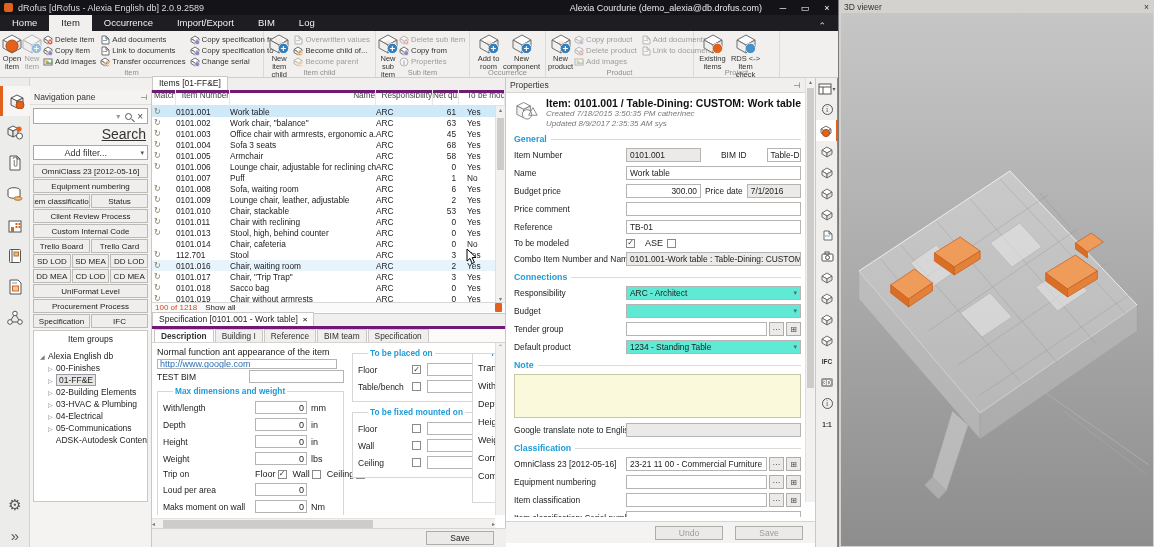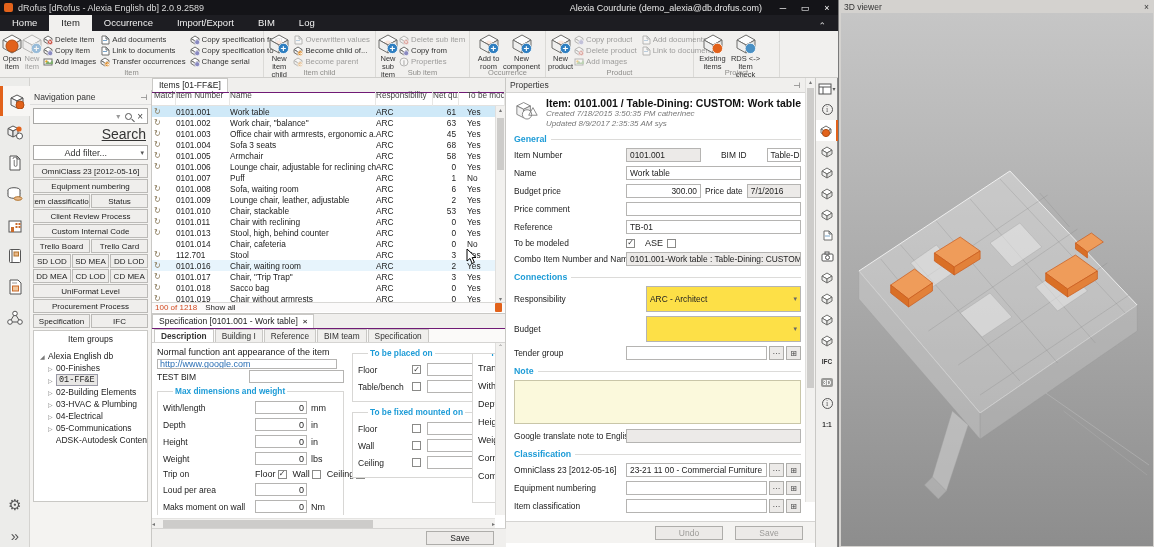--- a/index.html
+++ b/index.html
@@ -54,35 +54,35 @@
   #nav-addfilter .c{color:#555;padding:0 3px;font-size:7px;}
   #nav-filters{padding:0 3px;}
   .frow{display:flex;margin-bottom:1px;}
   .fbtn{flex:1;height:14px;background:#efeeec;border:1px solid #bbbab7;display:flex;align-items:center;justify-content:center;font-size:8px;color:#222;margin-right:1px;white-space:nowrap;overflow:hidden;}
   .fbtn:last-child{margin-right:0;}
   #itemgroups{margin:2px 3px 0;background:#fff;border:1px solid #c9c8c5;height:172px;overflow:hidden;}
   #itemgroups .hd{text-align:center;padding:3px 0 6px;font-size:8.5px;color:#222;}
   .treerow{display:flex;align-items:center;height:12px;padding-left:6px;font-size:8.5px;color:#222;white-space:nowrap;overflow:hidden;}
   .treerow .arrow{width:8px;font-size:6px;color:#777;}
   .treerow.child{padding-left:14px;}
-  .treerow .lbl.sel{background:#e8e7e5;border:1px solid #9a99a6;padding:0 2px;font-family:Liberation Mono, monospace;}
+  .treerow .lbl.sel{background:#e8e7e5;border:1px solid #9a99a6;padding:0 2px;}
 
   
   #itemspanel{position:absolute;left:152px;top:78px;width:354px;height:235px;background:#fff;border-right:1px solid #c9c8c5;}
-  .tabstrip{height:15px;background:#f0efed;display:flex;align-items:flex-end;border-bottom:1px solid #701a75;}
+  .tabstrip{height:15px;background:#f0efed;display:flex;align-items:flex-end;border-bottom:3px solid #701a75;}
   .tab{background:#fff;border:1px solid #c9c8c5;border-bottom:none;padding:1px 6px 2px;font-size:8.5px;color:#222;display:flex;align-items:center;gap:5px;}
   .tab .x{color:#444;font-weight:bold;font-size:8px;}
   #grid-header{display:flex;height:13px;align-items:center;border-bottom:1px solid #e3e2e0;color:#444;font-size:8.2px;background:#fff;padding-left:2px;}
   .c-match{width:22px;flex:0 0 auto;}
   .c-num{width:54px;flex:0 0 auto;}
   .c-name{flex:1;min-width:0;}
   .c-resp{width:57px;flex:0 0 auto;}
   .c-qty{width:26px;flex:0 0 auto;text-align:right;padding-right:3px;}
   .c-mod{width:46px;flex:0 0 auto;padding-left:8px;}
-  #grid-header>span{border-right:1px solid #e8e7e5;height:19px;line-height:11px;}
+  #grid-header>span{border-right:1px solid #e8e7e5;height:19px;line-height:11px;text-align:right;}
   #grid-rows{position:relative;height:196px;overflow:hidden;}
   .grow{display:flex;height:11px;align-items:center;font-size:8.3px;color:#222;padding-left:2px;}
   .grow.sel{background:#cfe9f8;}
   .grow.hov{background:#e7f4fc;}
   .grow .c-match{color:#8a7a5a;font-size:8px;line-height:8px;}
   #vscroll{position:absolute;right:0;top:0;width:10px;height:196px;background:#f2f1ef;border-left:1px solid #e0dfdd;font-size:6px;color:#777;text-align:center;}
   #vscroll .thumb{position:absolute;left:1px;right:1px;top:12px;height:52px;background:#cdccca;}
   #itemstatus{height:10px;display:flex;align-items:center;border-top:1px solid #d9d8d6;background:#fbfafa;font-size:8px;padding:0 3px;}
   #itemstatus .cnt{color:#d24a21;margin-right:8px;}
   #itemstatus .all{color:#222;}
@@ -119,21 +119,21 @@
   #item-head{display:flex;margin-bottom:2px;}
   #item-head svg{margin:2px 8px 0 2px;}
   #item-title{font-size:10.5px;font-weight:bold;color:#111;}
   .meta{font-size:8px;color:#777;font-style:italic;line-height:9.5px;}
   .psec{display:flex;align-items:center;gap:4px;color:#1e9cd7;font-weight:bold;font-size:8.8px;margin:6px 0 4px;}
   .psec::after{content:"";flex:1;height:1px;background:#dcdbd9;}
   .prow{display:flex;align-items:center;margin-bottom:4px;}
   .prow .lab{width:112px;flex:0 0 auto;font-size:8.4px;color:#222;white-space:nowrap;overflow:hidden;}
   .pin1{flex:1;min-width:0;height:14px;border:1px solid #b5b4b2;background:#fff;padding:0 3px;line-height:13px;white-space:nowrap;overflow:hidden;font-size:8.4px;}
   .ro{background:#eceae8;}
-  .psel{flex:1;min-width:0;height:14px;border:1px solid #b5b4b2;background:#fde047;display:flex;align-items:center;padding:12px 3px;font-size:8.4px;margin-left:20px;}
+  .psel{flex:1;min-width:0;height:14px;border:1px solid #b5b4b2;background:#5eead4;display:flex;align-items:center;padding:0 3px;font-size:8.4px;}
   .psel .v{flex:1;white-space:nowrap;overflow:hidden;}
   .psel .c{color:#666;font-size:7px;}
   .mini{width:15px;height:14px;border:1px solid #aeadaa;background:#eceae8;display:flex;align-items:center;justify-content:center;font-size:8px;color:#444;margin-left:2px;flex:0 0 auto;}
   #notebox{height:44px;border:1px solid #c9c6a8;background:#fbf9dc;margin-bottom:5px;}
   #props-bottom{position:absolute;left:0;bottom:4px;width:309px;height:22px;background:#f4f3f1;border-top:1px solid #d5d4d2;display:flex;align-items:center;justify-content:flex-end;}
 
   
   #rightstrip{position:absolute;left:816px;top:78px;width:22px;height:469px;background:#f0efed;border-right:1px solid #8a8a8a;}
   .rsitem{width:22px;height:21px;display:flex;align-items:center;justify-content:center;color:#555;}
   .rsitem.active{background:#fff;border-right:2px solid #e2621b;}
@@ -1020,20 +1020,27 @@
             <div class="psel">
               <span class="v nowrap"></span>
               <span class="c">▾</span>
             </div>
           </div>
           <div class="prow">
             <span class="lab nowrap">Tender group</span>
             <div class="pin1 nowrap"></div>
             <div class="mini">···</div>
             <div class="mini">⊞</div>
+          </div>
+          <div class="prow">
+            <span class="lab nowrap">Default product</span>
+            <div class="psel">
+              <span class="v nowrap">1234 - Standing Table</span>
+              <span class="c">▾</span>
+            </div>
           </div>
           <div class="psec">Note</div>
           <div id="notebox"></div>
           <div class="prow">
             <span class="lab nowrap">Google translate note to English</span>
             <div class="pin1 nowrap ro"></div>
           </div>
           <div class="psec">Classification</div>
           <div class="prow">
             <span class="lab nowrap">OmniClass 23 [2012-05-16]</span>

